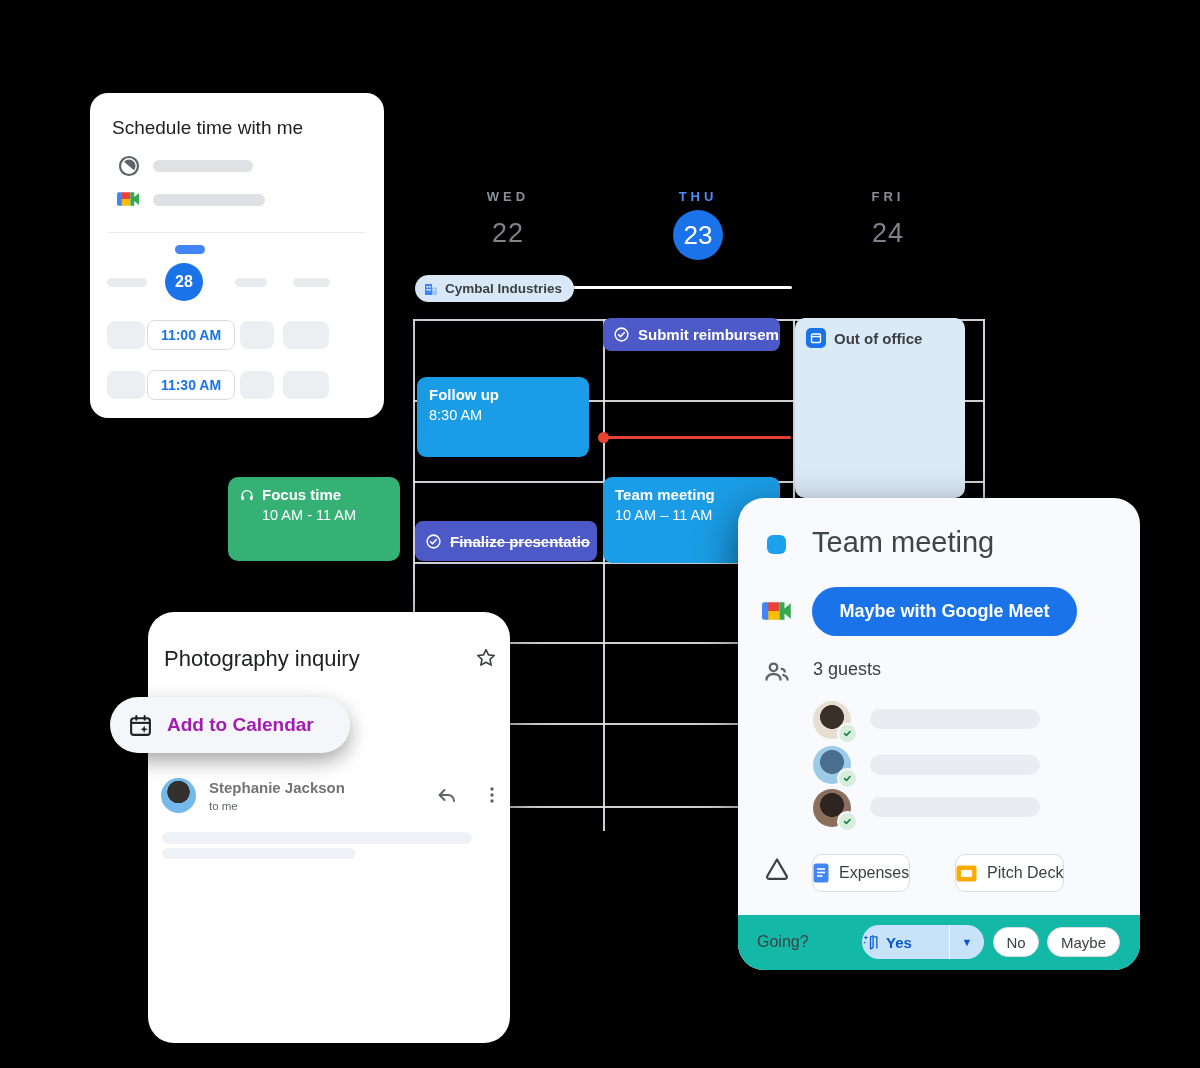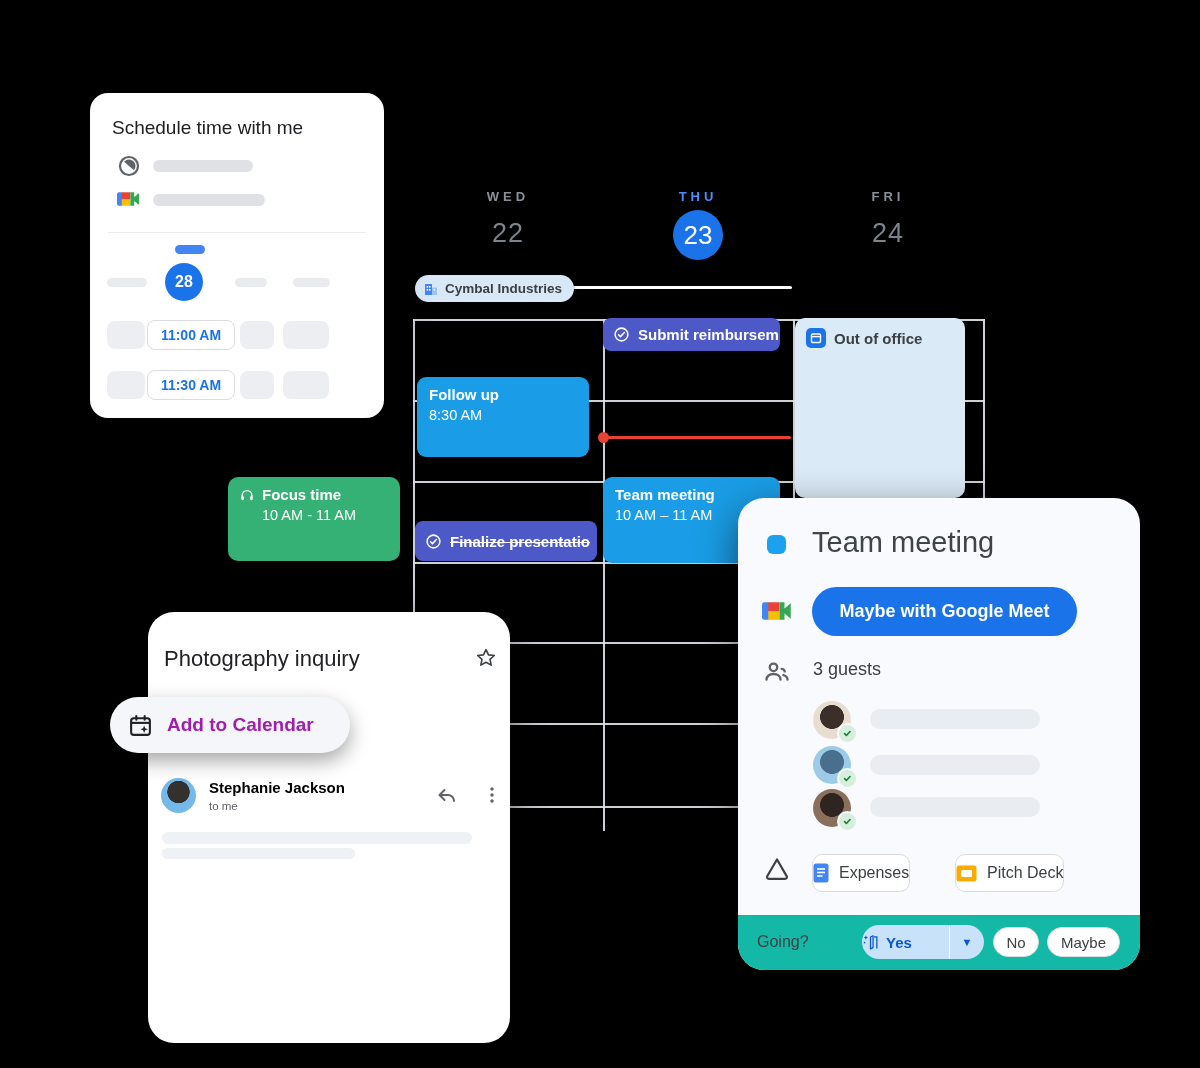--- a/index.html
+++ b/index.html
@@ -54,21 +54,21 @@
   .slot-ghost{position:absolute;height:28px;background:#eceef2;border-radius:8px;}
 
   
   #email-card{left:148px;top:612px;width:362px;height:431px;border-radius:26px;}
   .em-subject{position:absolute;left:16px;top:34px;font-size:22px;color:#202124;}
   .em-star{position:absolute;left:326px;top:34px;width:24px;height:24px;color:#3c4043;cursor:pointer;}
   #add-cal{left:110px;top:697px;width:240px;height:56px;border-radius:28px;background:#f4f6fa;
            box-shadow:0 8px 20px rgba(0,0,0,.35);display:flex;align-items:center;gap:14px;padding-left:18px;box-sizing:border-box;}
   #add-cal span{font-size:19px;font-weight:700;color:#a21caf;}
   .avatar{border-radius:50%;}
-  .em-name{position:absolute;left:61px;top:167px;font-size:15px;font-weight:700;color:#000000;}
+  .em-name{position:absolute;left:61px;top:167px;font-size:15px;font-weight:700;color:#737373;}
   .em-to{position:absolute;left:61px;top:188px;font-size:11.5px;color:#5f6368;}
   .em-bar{position:absolute;background:#eef1f6;border-radius:6px;}
 
   
   #team-card{left:738px;top:498px;width:402px;height:472px;border-radius:26px;background:#f8fafd;overflow:hidden;}
   .tm-bullet{position:absolute;left:29px;top:37px;width:19px;height:19px;border-radius:6px;background:#1ba1ee;}
   .tm-title{position:absolute;left:74px;top:28px;font-size:29px;color:#3f4449;}
   .tm-join{position:absolute;left:74px;top:89px;width:265px;height:49px;border-radius:25px;background:#1a73e8;border:none;
            color:#fff;font-size:18px;font-weight:700;font-family:inherit;display:flex;align-items:center;justify-content:center;cursor:pointer;}
   .tm-guests-label{position:absolute;left:75px;top:161px;font-size:18px;color:#3c4043;}

